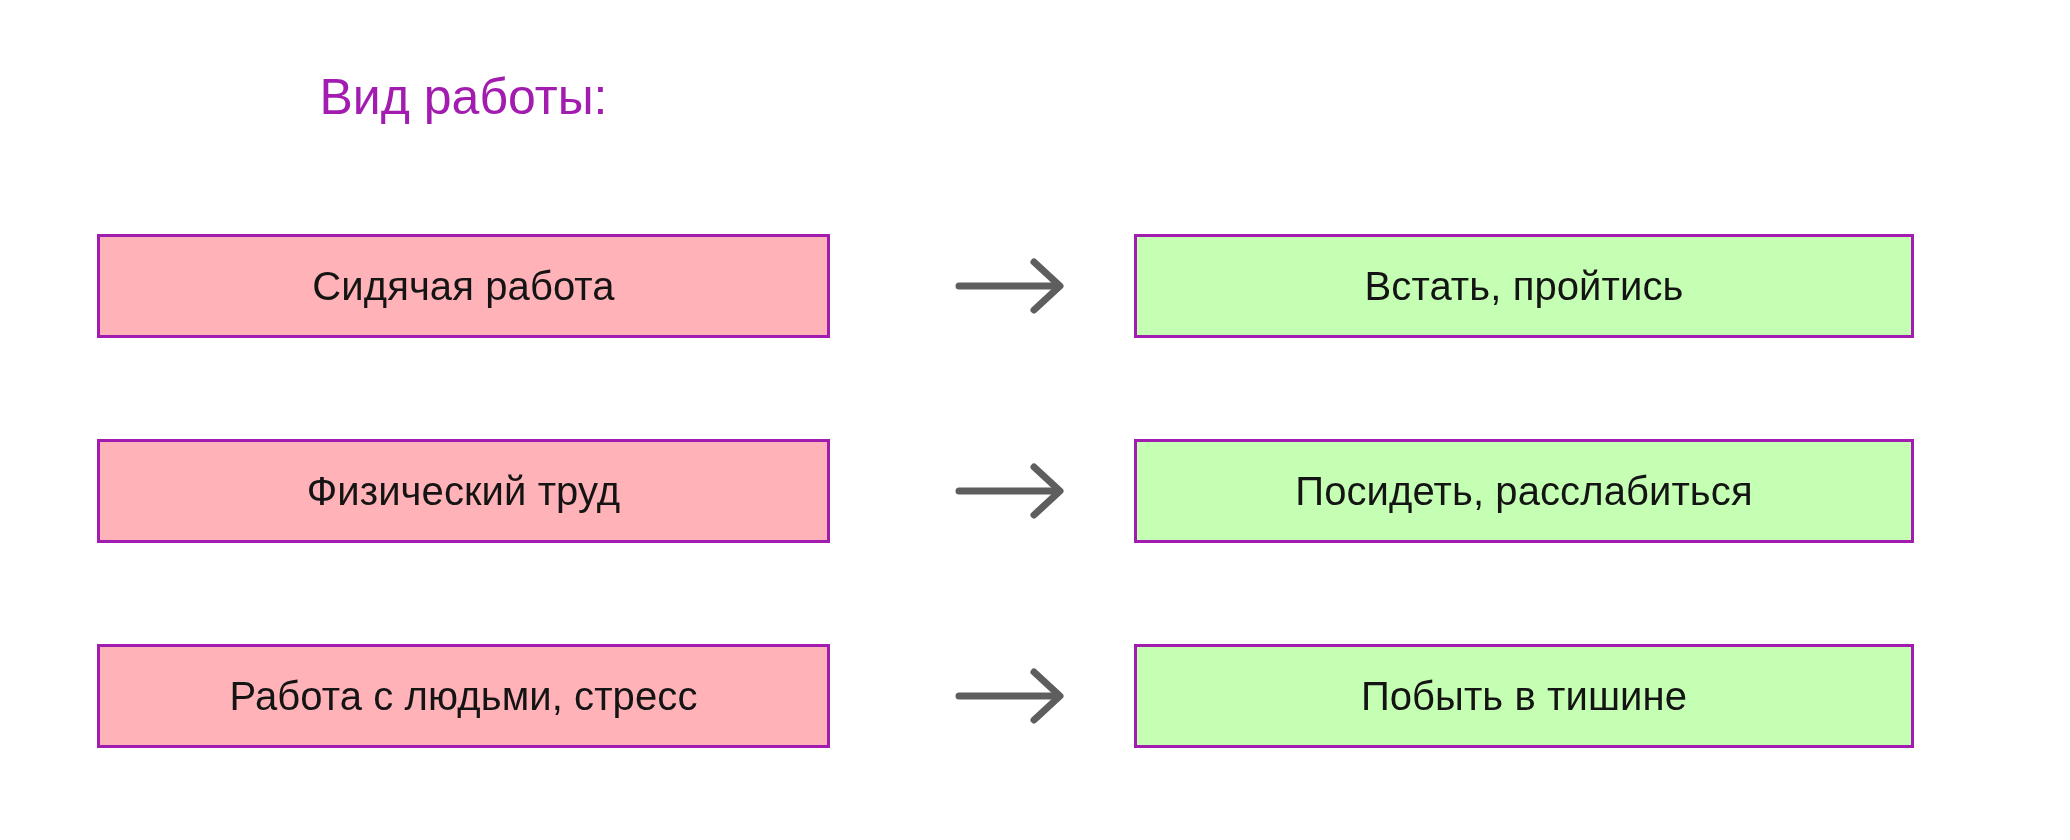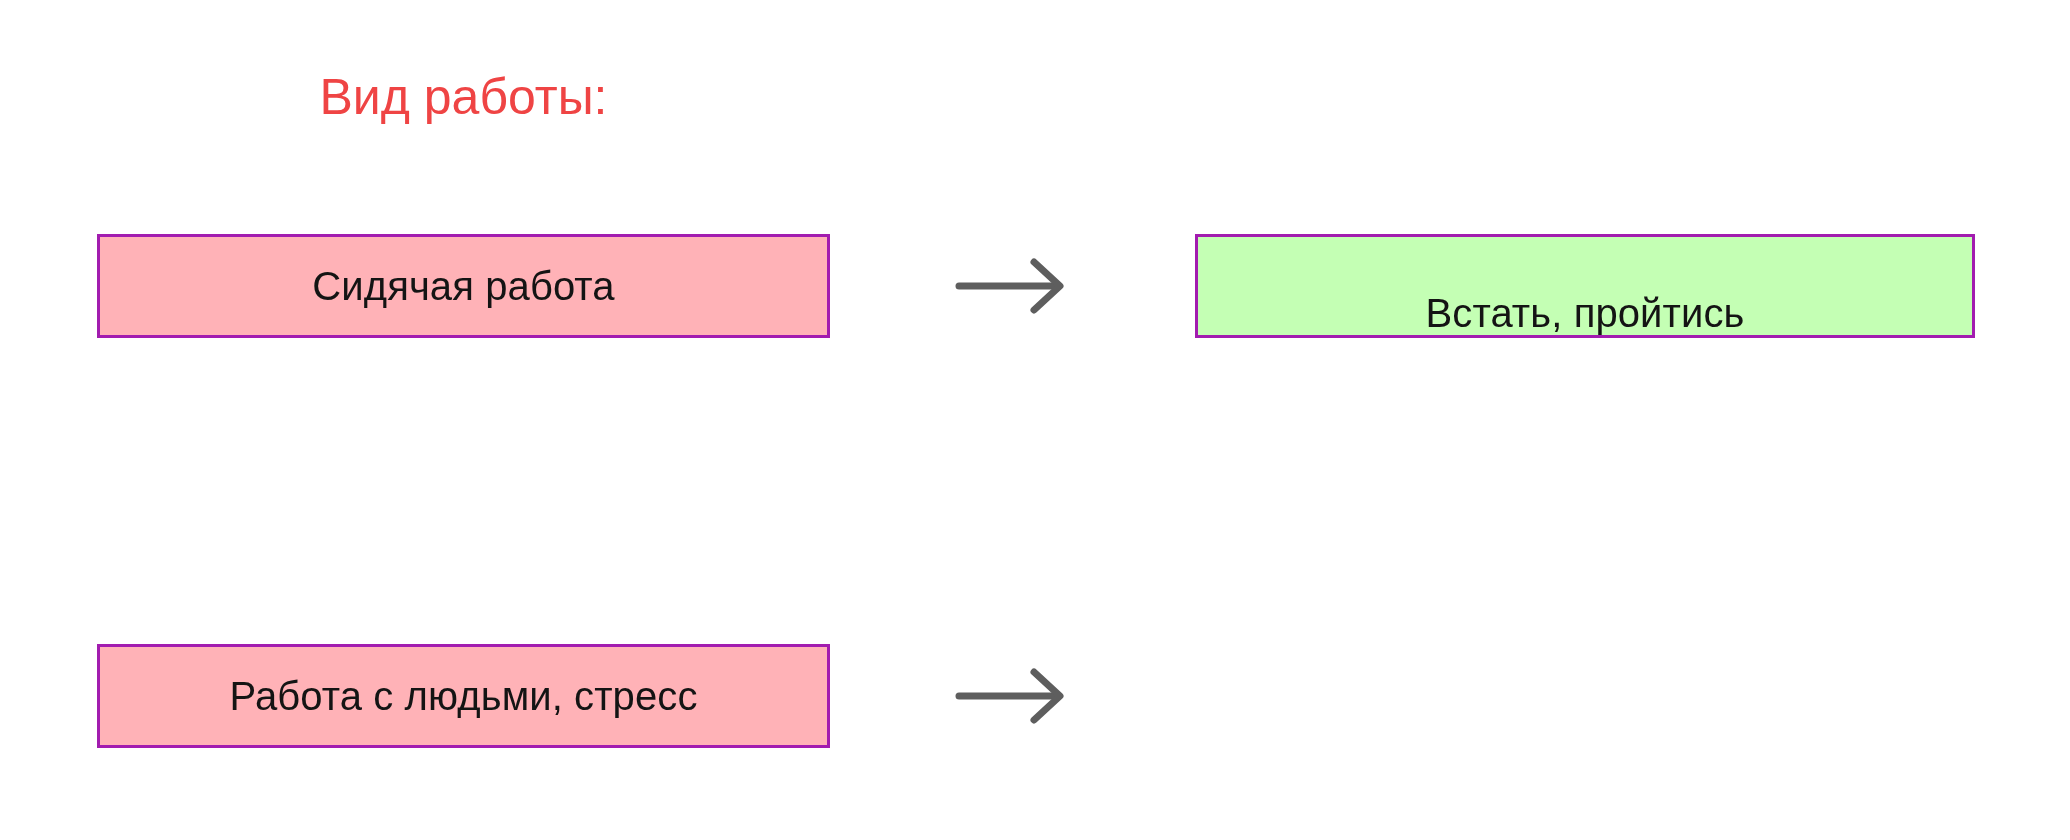--- a/index.html
+++ b/index.html
@@ -29,21 +29,21 @@
     left: 0;
     width: 2070px;
     height: 160px;
   }
   .col-header {
     position: absolute;
     text-align: center;
     font-size: 50px;
     font-weight: 400;
     line-height: 1;
-    color: #ef4444;
+    color: #a21caf;
     white-space: nowrap;
   }
   .col-header.left  { left: 97px;  width: 733px; top: 72px; }
   .col-header.right { left: 1195px; width: 780px; top: 80px; }
 
   
   .rows {
     position: absolute;
     top: 0;
     left: 0;
@@ -77,24 +77,23 @@
     white-space: nowrap;
     letter-spacing: 0.1px;
   }
 
   .node.source {
     left: 97px;
     width: 733px;
     background: #FFB2B7;
   }
   .node.target {
-    left: 1195px;
+    left: 1134px;
     width: 780px;
     background: #C4FFB4;
-    align-items: flex-end;
   }
 
   
   .arrow {
     position: absolute;
     left: 955px;
     top: 22px;
     width: 120px;
     height: 60px;
     pointer-events: none;
@@ -125,27 +124,44 @@
         <svg viewBox="0 0 120 60" xmlns="http://www.w3.org/2000/svg" aria-hidden="true">
           <path d="M4 30 H104" fill="none" stroke="#5E5E5E" stroke-width="7" stroke-linecap="round"></path>
           <path d="M79 6 L105 30 L79 54" fill="none" stroke="#5E5E5E" stroke-width="7" stroke-linecap="round" stroke-linejoin="round"></path>
         </svg>
       </div>
       <div class="node target">
         <span class="node-label">Встать, пройтись</span>
       </div>
     </div>
 
+    <div class="row r1">
+      <div class="node source">
+        <span class="node-label">Физический труд</span>
+      </div>
+      <div class="arrow">
+        <svg viewBox="0 0 120 60" xmlns="http://www.w3.org/2000/svg" aria-hidden="true">
+          <path d="M4 30 H104" fill="none" stroke="#5E5E5E" stroke-width="7" stroke-linecap="round"></path>
+          <path d="M79 6 L105 30 L79 54" fill="none" stroke="#5E5E5E" stroke-width="7" stroke-linecap="round" stroke-linejoin="round"></path>
+        </svg>
+      </div>
+      <div class="node target">
+        <span class="node-label">Посидеть, расслабиться</span>
+      </div>
+    </div>
 
     <div class="row r2">
       <div class="node source">
         <span class="node-label">Работа с людьми, стресс</span>
       </div>
       <div class="arrow">
         <svg viewBox="0 0 120 60" xmlns="http://www.w3.org/2000/svg" aria-hidden="true">
           <path d="M4 30 H104" fill="none" stroke="#5E5E5E" stroke-width="7" stroke-linecap="round"></path>
           <path d="M79 6 L105 30 L79 54" fill="none" stroke="#5E5E5E" stroke-width="7" stroke-linecap="round" stroke-linejoin="round"></path>
         </svg>
       </div>
+      <div class="node target">
+        <span class="node-label">Побыть в тишине</span>
+      </div>
     </div>
 
   </div>
 </div>
 
 </body></html>

